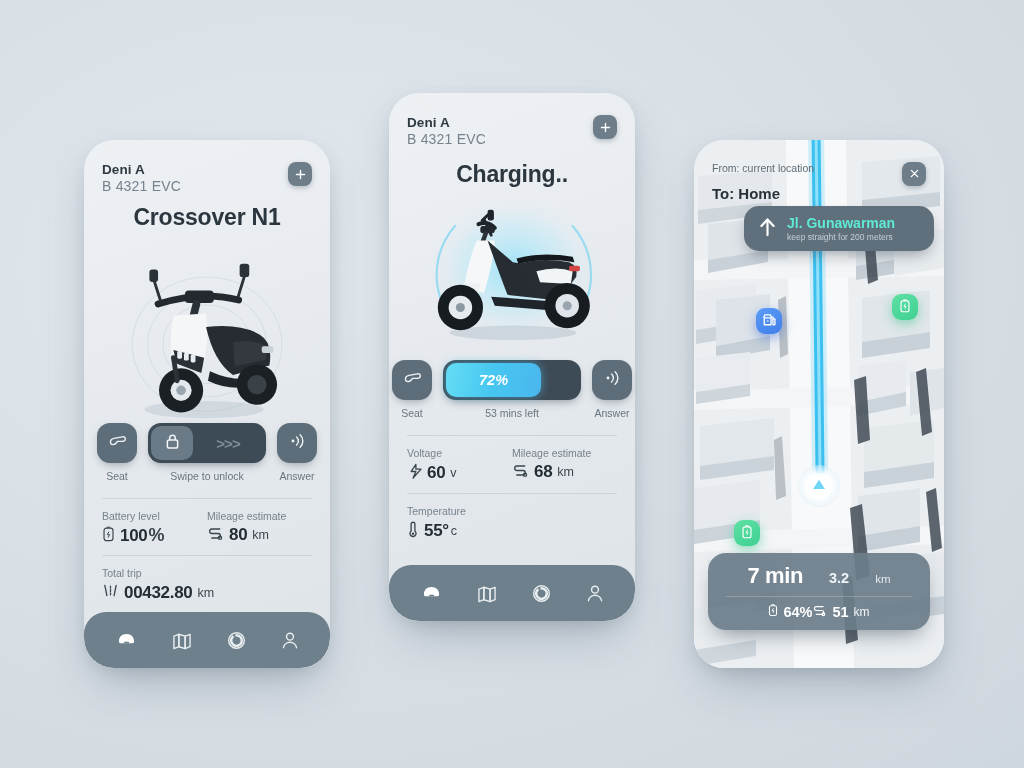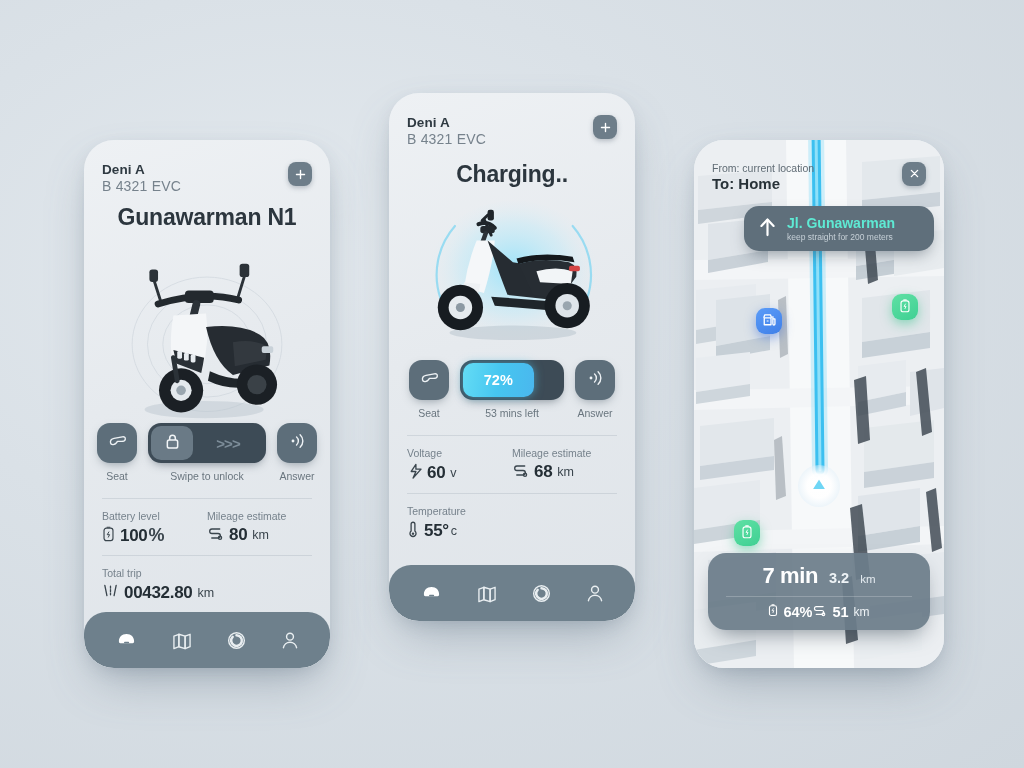--- a/index.html
+++ b/index.html
@@ -78,23 +78,24 @@
   .swipe-knob {
     width: 42px; height: 34px; border-radius: 10px;
     background: #6a7a86;
     display: flex; align-items: center; justify-content: center;
     color: #f2f5f7; flex: 0 0 auto;
   }
   .chevs { flex: 1; text-align: center; color: #7d8d99; font-size: 15px; letter-spacing: -1px; font-weight: 600; }
 
   
   .prog-track {
-    width: 104px; height: 40px; border-radius: 13px;
+    width: 138px; height: 40px; border-radius: 13px;
     background: #3d4b56; padding: 3px;
     box-shadow: 0 4px 10px -3px rgba(55,70,82,.55);
+    font-style: italic;
   }
   .prog-fill {
     height: 100%; border-radius: 10px;
     background: linear-gradient(100deg, #64dcf5 0%, #46c6f0 50%, #4ab7ee 100%);
     display: flex; align-items: center; justify-content: center;
     color: #fff; font-size: 14.5px; font-weight: 700;
     box-shadow: 0 0 10px rgba(80,200,240,.55);
   }
 
   
@@ -121,21 +122,21 @@
 
   
   .map-wrap { position: absolute; inset: 0; }
   .map-wrap svg.mapsvg { position: absolute; inset: 0; width: 100%; height: 100%; }
   .map-hdr {
     position: absolute; left: 0; right: 0; top: 0;
     display: flex; align-items: flex-start; justify-content: space-between;
     padding: 22px 18px 0 18px; z-index: 5;
   }
   .from-line { font-size: 10.5px; color: #5f6b74; }
-  .to-line { font-size: 15px; font-weight: 700; color: #283238; margin-top: 1px; }
+  .to-line { font-size: 15px; font-weight: 700; color: #283238; margin-top: 11px; }
   .close-btn {
     width: 24px; height: 24px; border-radius: 8px; background: #6d7d89;
     display: flex; align-items: center; justify-content: center; color: #fff;
     box-shadow: 0 2px 5px rgba(80,95,110,.35);
   }
   .nav-card {
     position: absolute; left: 50px; top: 66px; right: 10px;
     background: #5f6f7b; border-radius: 15px;
     display: flex; align-items: center; gap: 10px;
     padding: 9px 14px; z-index: 5;
@@ -158,21 +159,21 @@
     width: 42px; height: 42px; border-radius: 50%;
     background: radial-gradient(circle, rgba(255,255,255,.95) 40%, rgba(225,240,250,.45) 70%, rgba(210,235,250,0) 100%);
     display: flex; align-items: center; justify-content: center; z-index: 4;
   }
   .eta-card {
     position: absolute; left: 14px; right: 14px; bottom: 38px;
     background: rgba(108,125,138,.93); border-radius: 18px;
     padding: 10px 14px 9px; z-index: 6;
     box-shadow: 0 10px 22px -8px rgba(50,65,78,.6);
   }
-  .eta-top { display: flex; align-items: baseline; justify-content: center; gap: 11px; }
+  .eta-top { display: flex; align-items: baseline; justify-content: center; gap: 26px; }
   .eta-top .t { font-size: 22px; font-weight: 700; color: #fff; letter-spacing: -.4px; }
   .eta-top .d { font-size: 14.5px; font-weight: 700; color: #eef3f6; }
   .eta-top .du { font-size: 11.5px; color: #e3eaef; font-weight: 500; }
   .eta-div { height: 1px; background: rgba(255,255,255,.22); margin: 7px 4px 6px; }
   .eta-bot { display: flex; align-items: center; justify-content: center; gap: 0; color: #fff; }
   .eta-bot .grp { display: flex; align-items: center; gap: 5px; }
   .eta-bot .v { font-size: 14.5px; font-weight: 700; }
   .eta-bot .u { font-size: 12px; font-weight: 500; color: #eef3f6; }
 </style>
 </head>
@@ -187,21 +188,21 @@
     </div>
     <div class="sq-btn">
       <span>
         <svg width="11" height="11" viewBox="0 0 12 12">
             <path d="M6 1.6v8.8M1.6 6h8.8" stroke="#fff" stroke-width="1.5" stroke-linecap="round"></path>
           </svg>
       </span>
     </div>
   </div>
 
-  <div class="big-title">Gunawarman N1</div>
+  <div class="big-title">Crossover N1</div>
 
   <div class="stage">
     <svg viewBox="0 0 246 200" preserveAspectRatio="xMidYMid meet">
       <g opacity=".5" fill="none" stroke="#c3ccd4" stroke-width="1">
         <ellipse cx="123" cy="118" rx="78" ry="70"></ellipse>
         <ellipse cx="123" cy="118" rx="62" ry="55"></ellipse>
         <ellipse cx="123" cy="118" rx="46" ry="41"></ellipse>
       </g>
       <ellipse cx="120" cy="186" rx="62" ry="9" fill="#b9c3cb" opacity=".45"></ellipse>
 

